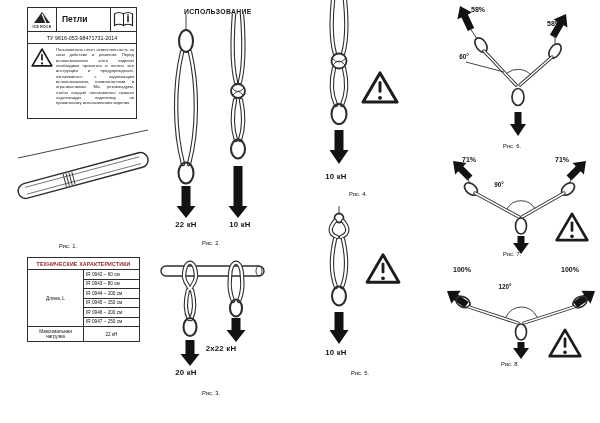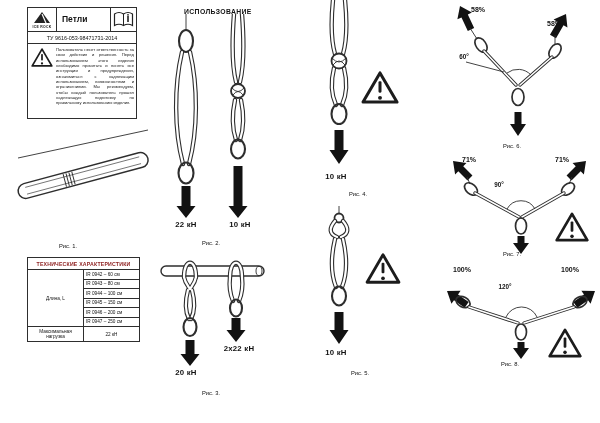--- a/index.html
+++ b/index.html
@@ -180,21 +180,21 @@
       <path d="M72 21 C72 2 84 2 84 21"></path>
       <path d="M72 21 C71 30 72 38 75 45"></path>
         <path d="M84 21 C85 30 84 38 81 45"></path>
     </g>
     <ellipse cx="32" cy="71" rx="6.5" ry="9" class="carab"></ellipse>
     <ellipse cx="78" cy="52" rx="6" ry="8.5" class="carab"></ellipse>
     <path class="arrow" d="M27.5 84 h9 v14 h5 L32 110 L22.5 98 h5 Z"></path>
     <path class="arrow" d="M73.5 62 h9 v12 h5 L78 86 L68.5 74 h5 Z"></path>
   </svg>
   <div class="abs load" style="left:158px;top:368px;width:56px">20 кН</div>
-  <div class="abs load" style="left:206px;top:344px;width:66px">2x22 кН</div>
+  <div class="abs load" style="left:188px;top:344px;width:66px">2x22 кН</div>
   <div class="abs cap" style="left:182px;top:390px;width:58px">Рис. 3.</div>
 
   <svg class="abs" style="left:303px;top:0px" width="70" height="166" viewBox="0 0 70 166">
     <g class="webO">
         <path d="M30 0 C28 20 28 40 32 54"></path>
         <path d="M42 0 C44 20 44 40 40 54"></path>
         <path d="M31 68 C28 80 28 94 33 105"></path>
         <path d="M41 68 C44 80 44 94 39 105"></path>
       </g>
     <g class="webI">

